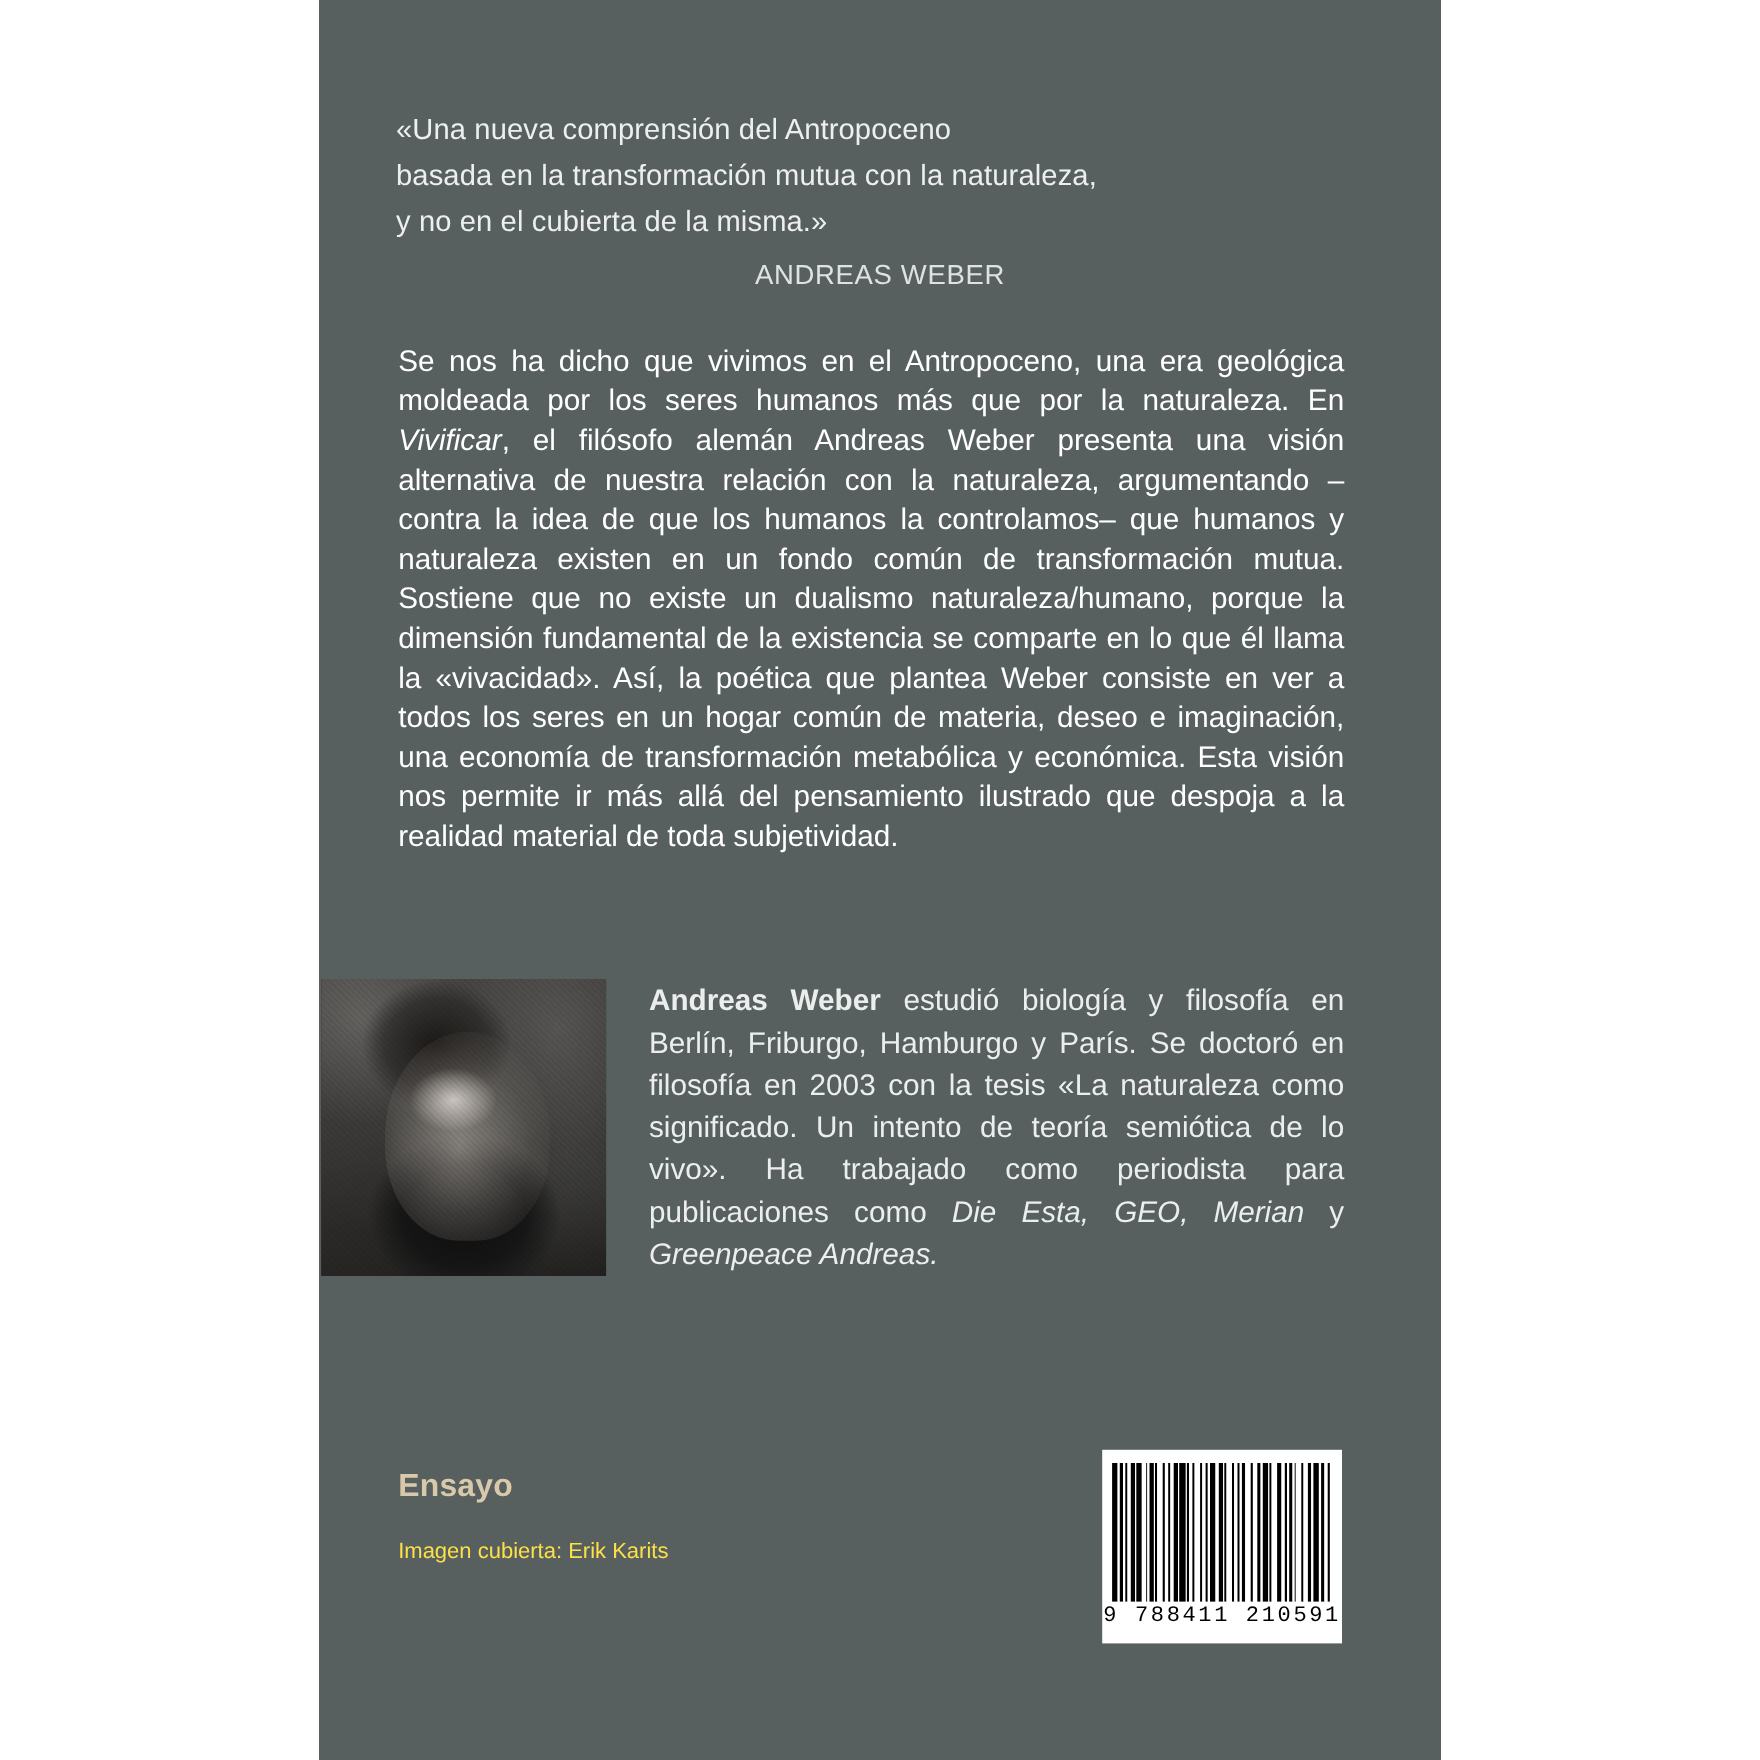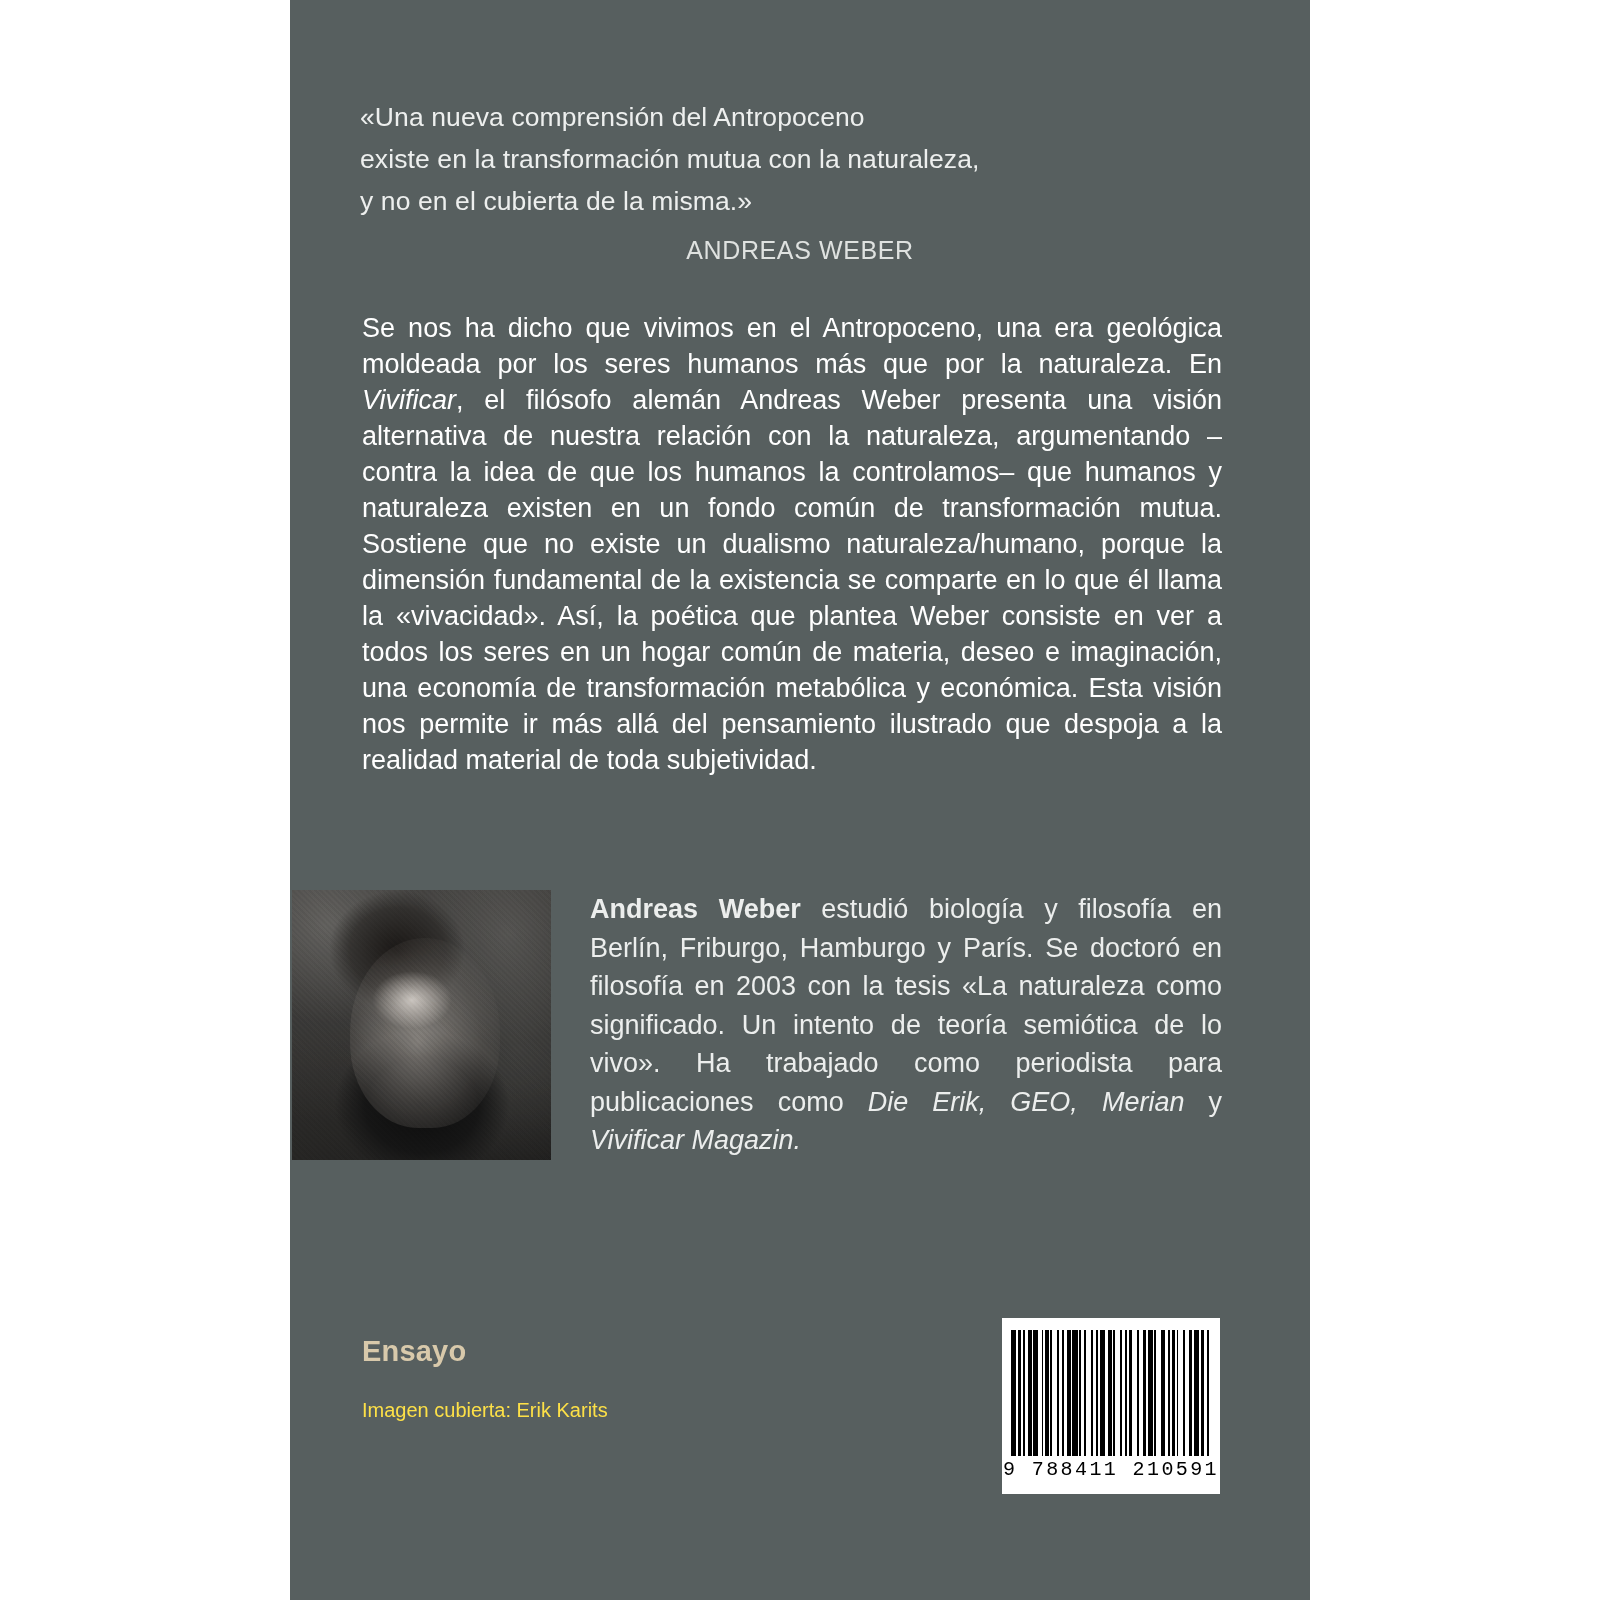--- a/index.html
+++ b/index.html
@@ -167,37 +167,37 @@
   }
 </style>
 </head>
 <body>
 
 <div class="page">
   <div class="cover">
 
     <div class="quote">
       <span class="quote-line">«Una nueva comprensión del Antropoceno</span>
-      <span class="quote-line">existe en la transformación mutua con la naturaleza,</span>
+      <span class="quote-line">basada en la transformación mutua con la naturaleza,</span>
       <span class="quote-line">y no en el cubierta de la misma.»</span>
     </div>
 
     <div class="quote-author">
       <span class="smallcaps-big">ANDREAS WEBER</span>
     </div>
 
     <div class="desc">Se nos ha dicho que vivimos en el Antropoceno, una era geológica moldeada por los seres humanos más que por la naturaleza. En <em>Vivificar</em>, el filósofo alemán Andreas Weber presenta una visión alternativa de nuestra relación con la naturaleza, argumentando –contra la idea de que los humanos la controlamos– que humanos y naturaleza existen en un fondo común de transformación mutua. Sostiene que no existe un dualismo naturaleza/humano, porque la dimensión fundamental de la existencia se comparte en lo que él llama la «vivacidad». Así, la poética que plantea Weber consiste en ver a todos los seres en un hogar común de materia, deseo e imaginación, una economía de transformación metabólica y económica. Esta visión nos permite ir más allá del pensamiento ilustrado que despoja a la realidad material de toda subjetividad.</div>
 
     <div class="author-photo">
       <div class="photo-art"></div>
       <div class="photo-face-shadow"></div>
       <div class="photo-grain"></div>
     </div>
 
-    <div class="author-bio"><strong>Andreas Weber</strong> estudió biología y filosofía en Berlín, Friburgo, Hamburgo y París. Se doctoró en filosofía en 2003 con la tesis «La naturaleza como significado. Un intento de teoría semiótica de lo vivo». Ha trabajado como periodista para publicaciones como <em>Die Erik, GEO, Merian</em> y <em>Vivificar Magazin.</em></div>
+    <div class="author-bio"><strong>Andreas Weber</strong> estudió biología y filosofía en Berlín, Friburgo, Hamburgo y París. Se doctoró en filosofía en 2003 con la tesis «La naturaleza como significado. Un intento de teoría semiótica de lo vivo». Ha trabajado como periodista para publicaciones como <em>Die Esta, GEO, Merian</em> y <em>Greenpeace Andreas.</em></div>
 
     <div class="collection">Ensayo</div>
     <div class="credit">Imagen cubierta: Erik Karits</div>
 
     <div class="barcode-box">
       <div class="barcode-bars">
           <span style="width: 6px; background: rgb(0, 0, 0);"></span>
           <span style="width: 2px; background: rgb(255, 255, 255);"></span>
           <span style="width: 4px; background: rgb(0, 0, 0);"></span>
           <span style="width: 2px; background: rgb(255, 255, 255);"></span>

